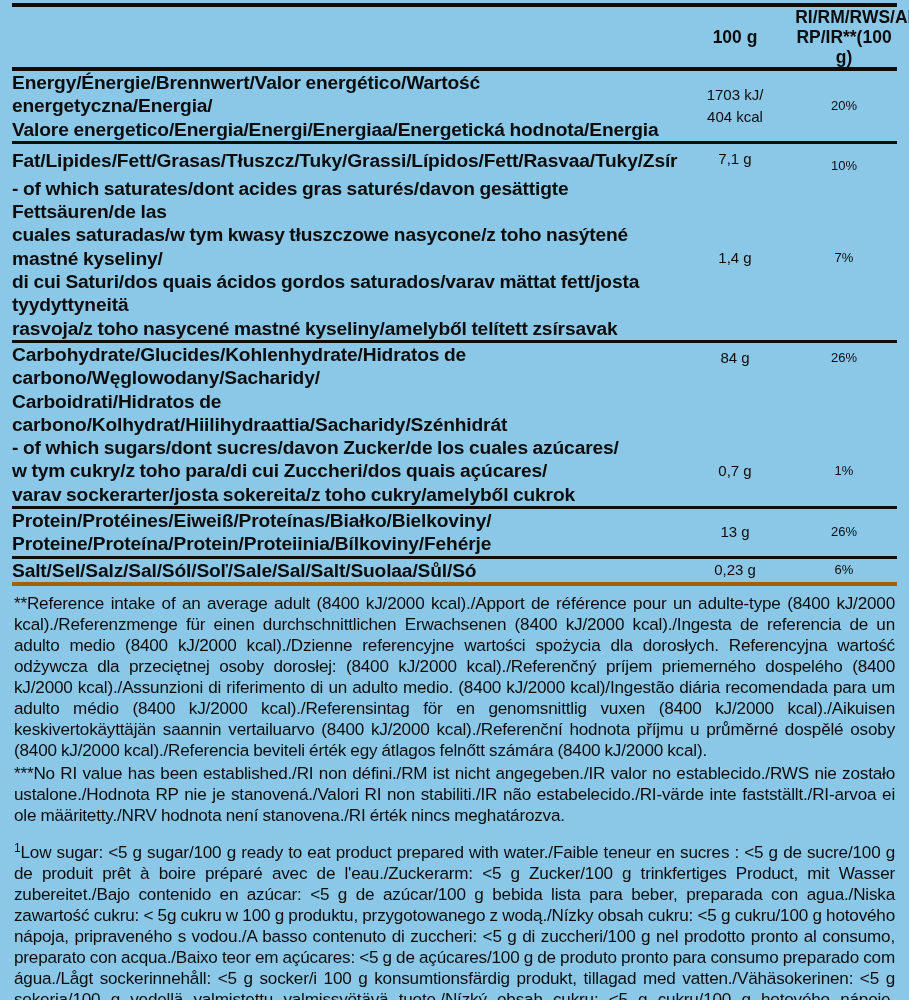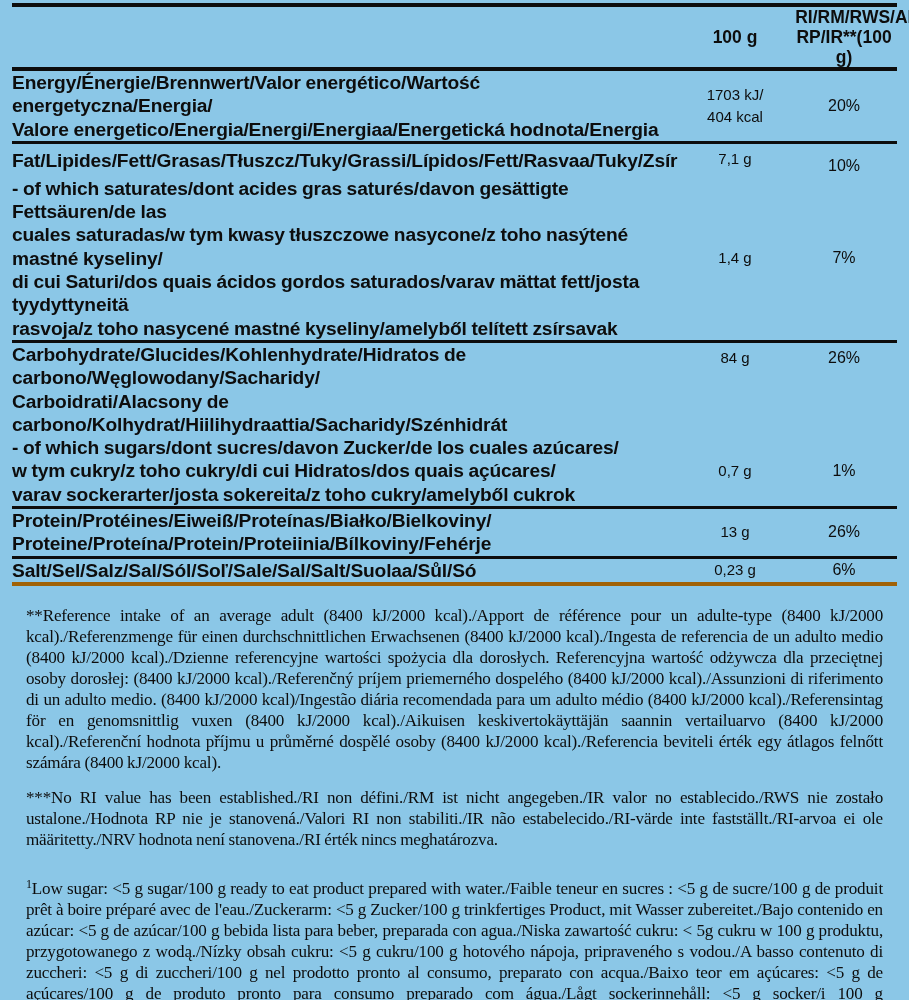--- a/index.html
+++ b/index.html
@@ -68,21 +68,21 @@
     word-spacing: -0.5px;
   }
   .val {
     font-size: 15px;
     line-height: 22px;
     text-align: center;
     padding: 3px 4px;
     white-space: pre-line;
   }
   .val-ri {
-    font-size: 16px;
+    font-size: 13px;
     line-height: 22px;
     text-align: center;
     padding: 3px 4px;
   }
   .stars {
     font-size: 17px;
     letter-spacing: -1px;
   }
 
   
@@ -90,23 +90,22 @@
     width: 885px;
     margin: 0;
     padding-top: 2px;
   }
   .note {
     font-size: 17.1px;
     line-height: 21.0px;
     letter-spacing: -0.18px;
     text-align: justify;
     word-spacing: -0.4px;
-    margin: 14px;
+    margin: 2px;
     padding: 0;
-    font-family: Liberation Serif, serif;
   }
   .note.n-ri      { padding-top: 3px; }
   .note.n-nori    { padding-top: 0px; }
   .note.n-sugar   { padding-top: 14px; }
   sup.mark {
     font-size: 12px;
     vertical-align: 6px;
     line-height: 0;
   }
 </style>
@@ -151,28 +150,28 @@
         <td class="nm" style="white-space:pre-line; padding-top:0">- of which saturates/dont acides gras saturés/davon gesättigte Fettsäuren/de las
 cuales saturadas/w tym kwasy tłuszczowe nasycone/z toho nasýtené mastné kyseliny/
 di cui Saturi/dos quais ácidos gordos saturados/varav mättat fett/josta tyydyttyneitä
 rasvoja/z toho nasycené mastné kyseliny/amelyből telített zsírsavak</td>
         <td class="val">1,4 g</td>
         <td class="val-ri">7%</td>
       </tr>
 
       <tr>
         <td class="nm" style="white-space:pre-line; padding-bottom:0">Carbohydrate/Glucides/Kohlenhydrate/Hidratos de carbono/Węglowodany/Sacharidy/
-Carboidrati/Alacsony de carbono/Kolhydrat/Hiilihydraattia/Sacharidy/Szénhidrát</td>
+Carboidrati/Hidratos de carbono/Kolhydrat/Hiilihydraattia/Sacharidy/Szénhidrát</td>
         <td class="val" style="vertical-align:top; padding-top:4px">84 g</td>
         <td class="val-ri" style="vertical-align:top; padding-top:4px">26%</td>
       </tr>
 
       <tr class="rule-row">
         <td class="nm" style="white-space:pre-line; padding-top:0">- of which sugars/dont sucres/davon Zucker/de los cuales azúcares/
-w tym cukry/z toho cukry/di cui Hidratos/dos quais açúcares/
+w tym cukry/z toho para/di cui Zuccheri/dos quais açúcares/
 varav sockerarter/josta sokereita/z toho cukry/amelyből cukrok</td>
         <td class="val">0,7 g</td>
         <td class="val-ri">1%</td>
       </tr>
 
 
       <tr class="rule-row">
         <td class="nm" style="white-space:pre-line">Protein/Protéines/Eiweiß/Proteínas/Białko/Bielkoviny/
 Proteine/Proteína/Protein/Proteiinia/Bílkoviny/Fehérje</td>
         <td class="val">13 g</td>

